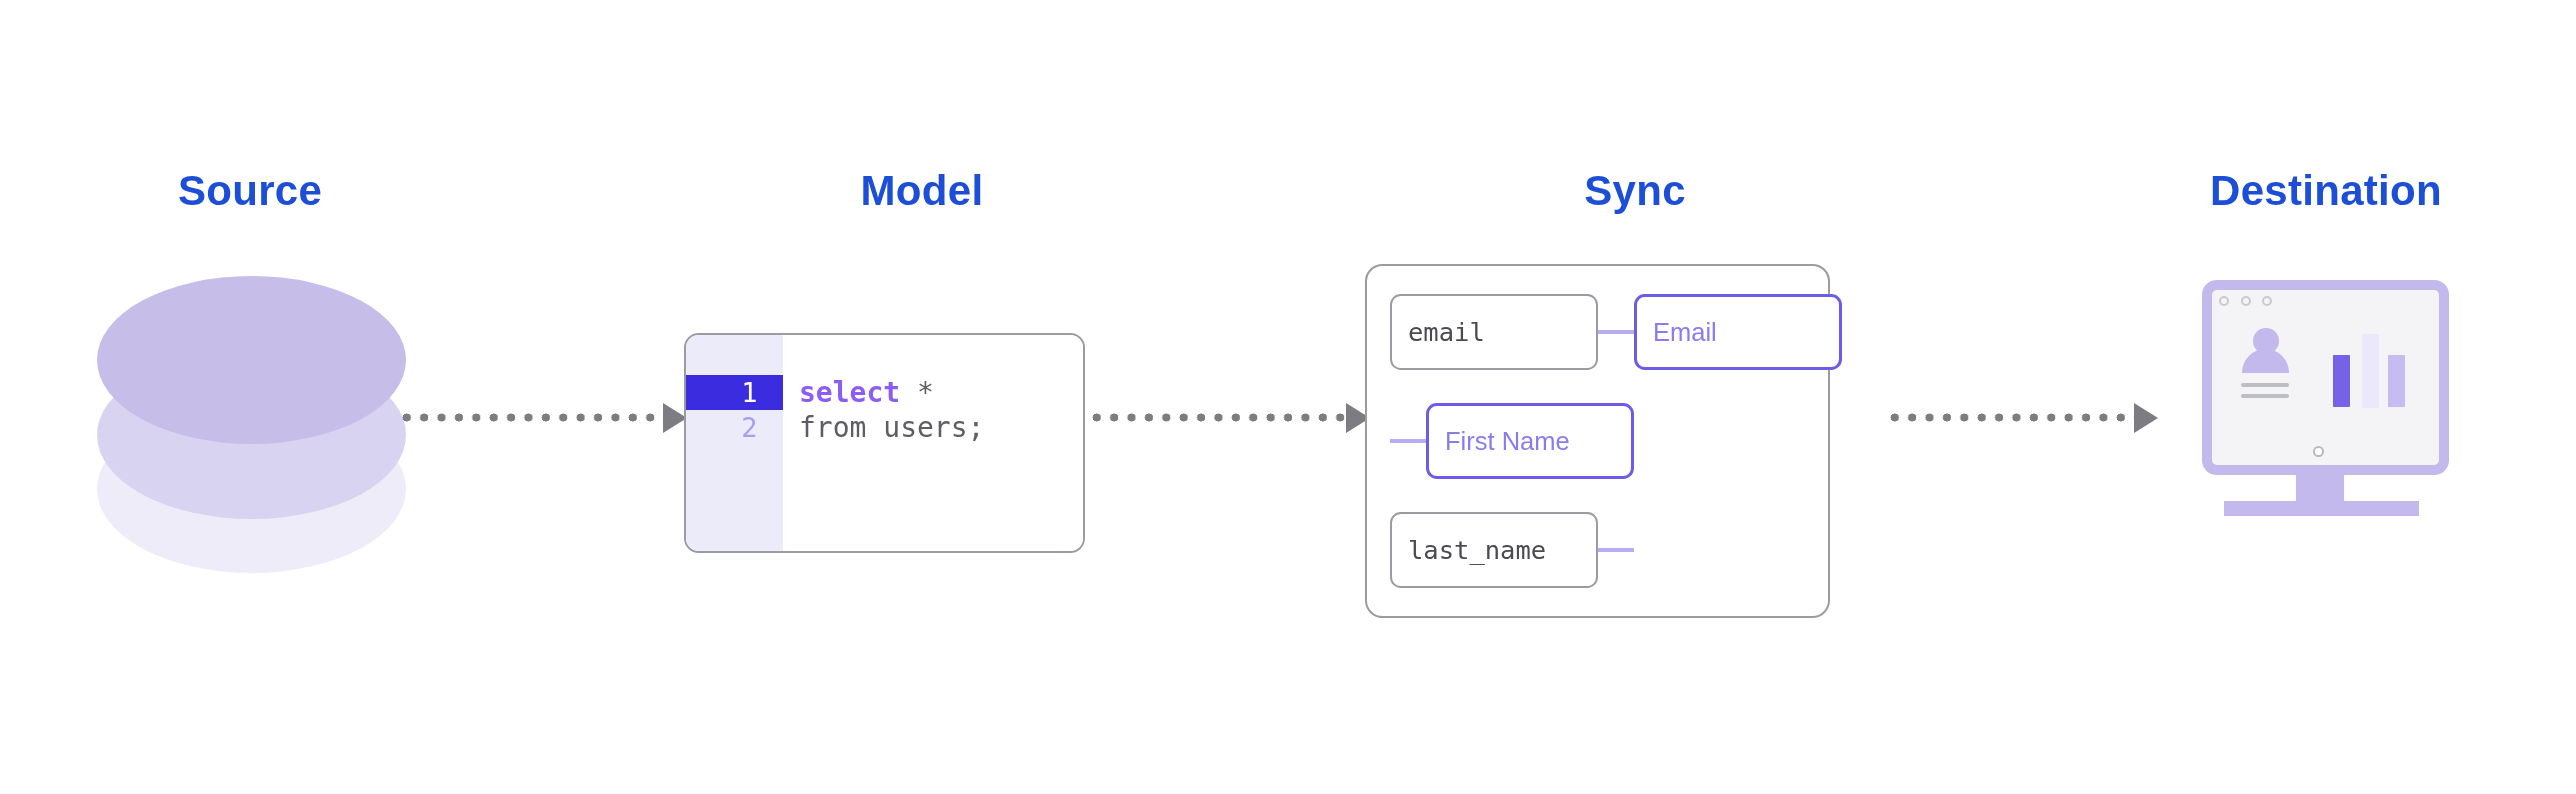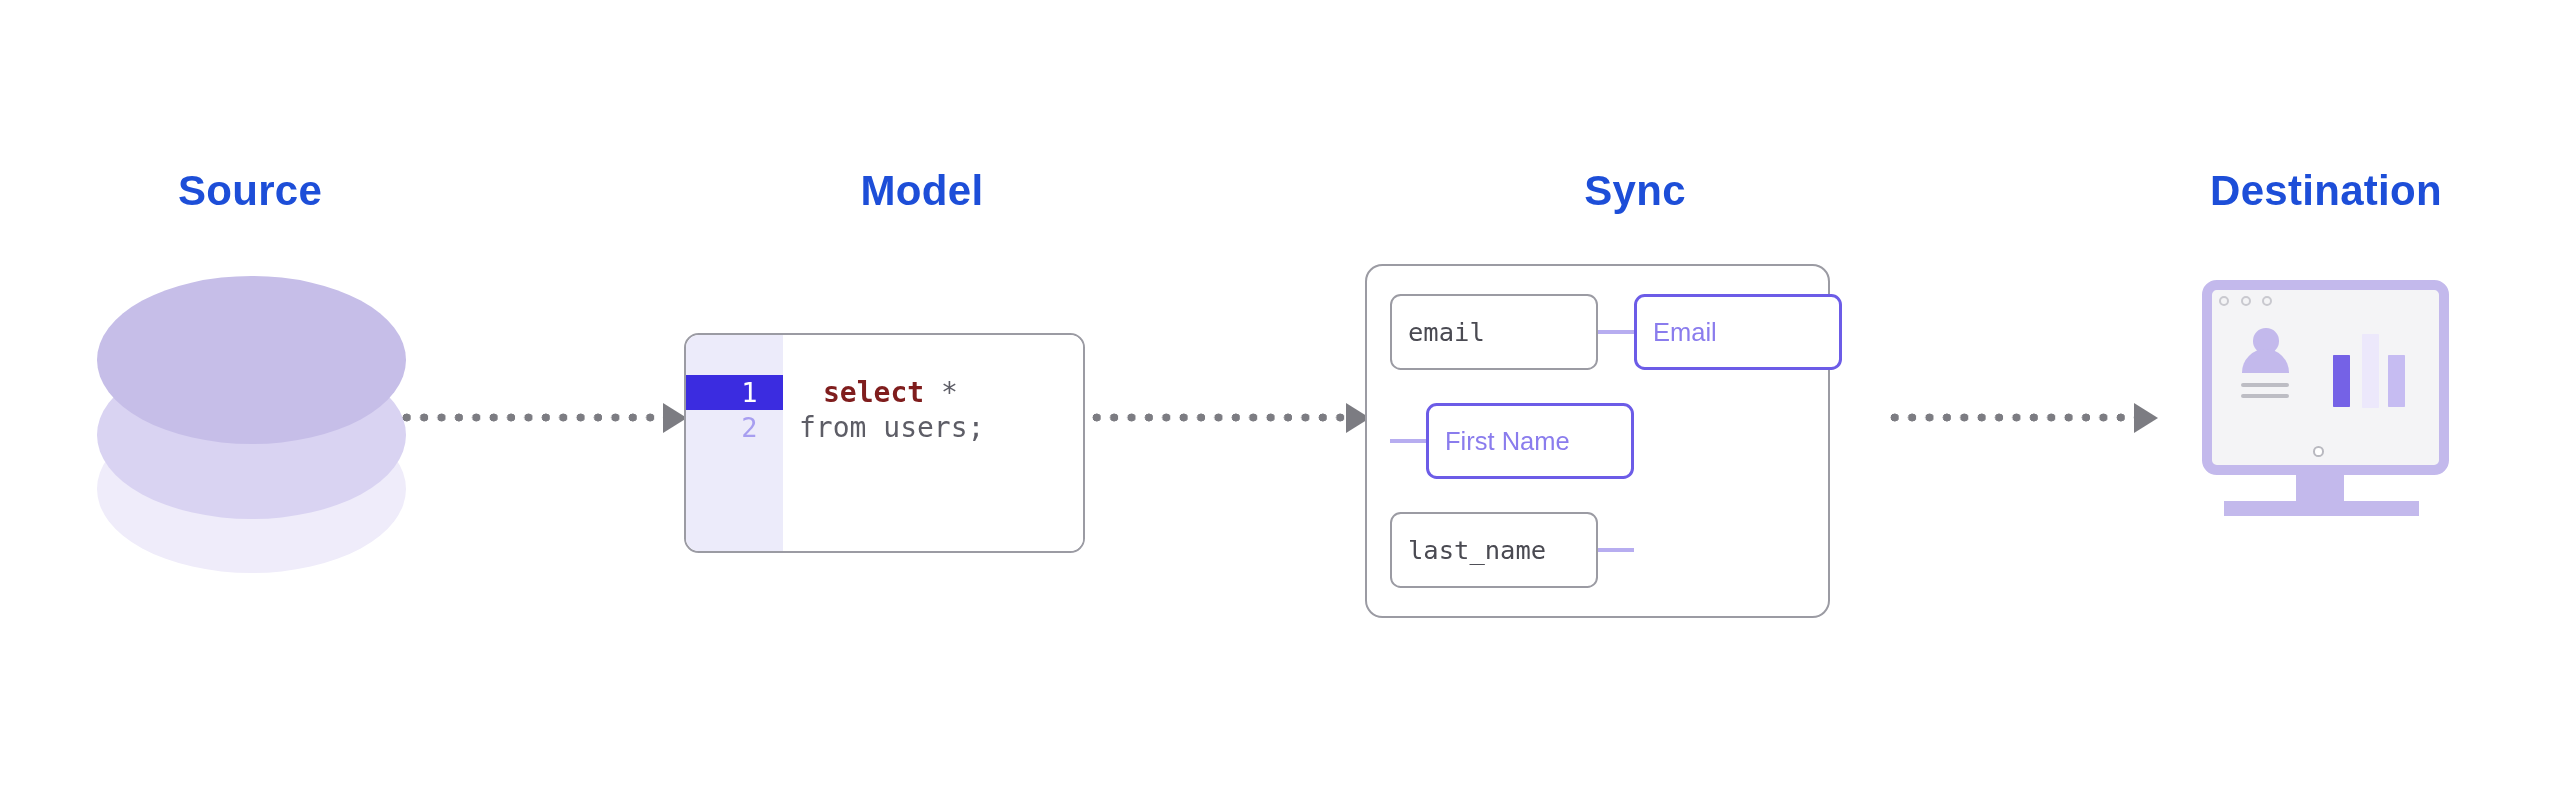--- a/index.html
+++ b/index.html
@@ -130,21 +130,21 @@
   .code-line {
     height: 35px;
     line-height: 35px;
     padding-left: 16px;
     font-family: "DejaVu Sans Mono", "Liberation Mono", monospace;
     font-size: 28px;
     color: #5d5d66;
     white-space: pre;
     box-sizing: border-box;
   }
-  .tok-keyword { color: #7f1d1d; font-weight: bold; margin-left: 24px; }
+  .tok-keyword { color: #8b5cf6; font-weight: bold; }
   .tok-plain   { color: #5d5d66; }
 
   
   .sync-panel {
     position: absolute;
     left: 1365px;
     top: 264px;
     width: 465px;
     height: 354px;
     border: 2px solid #9b9ba3;

